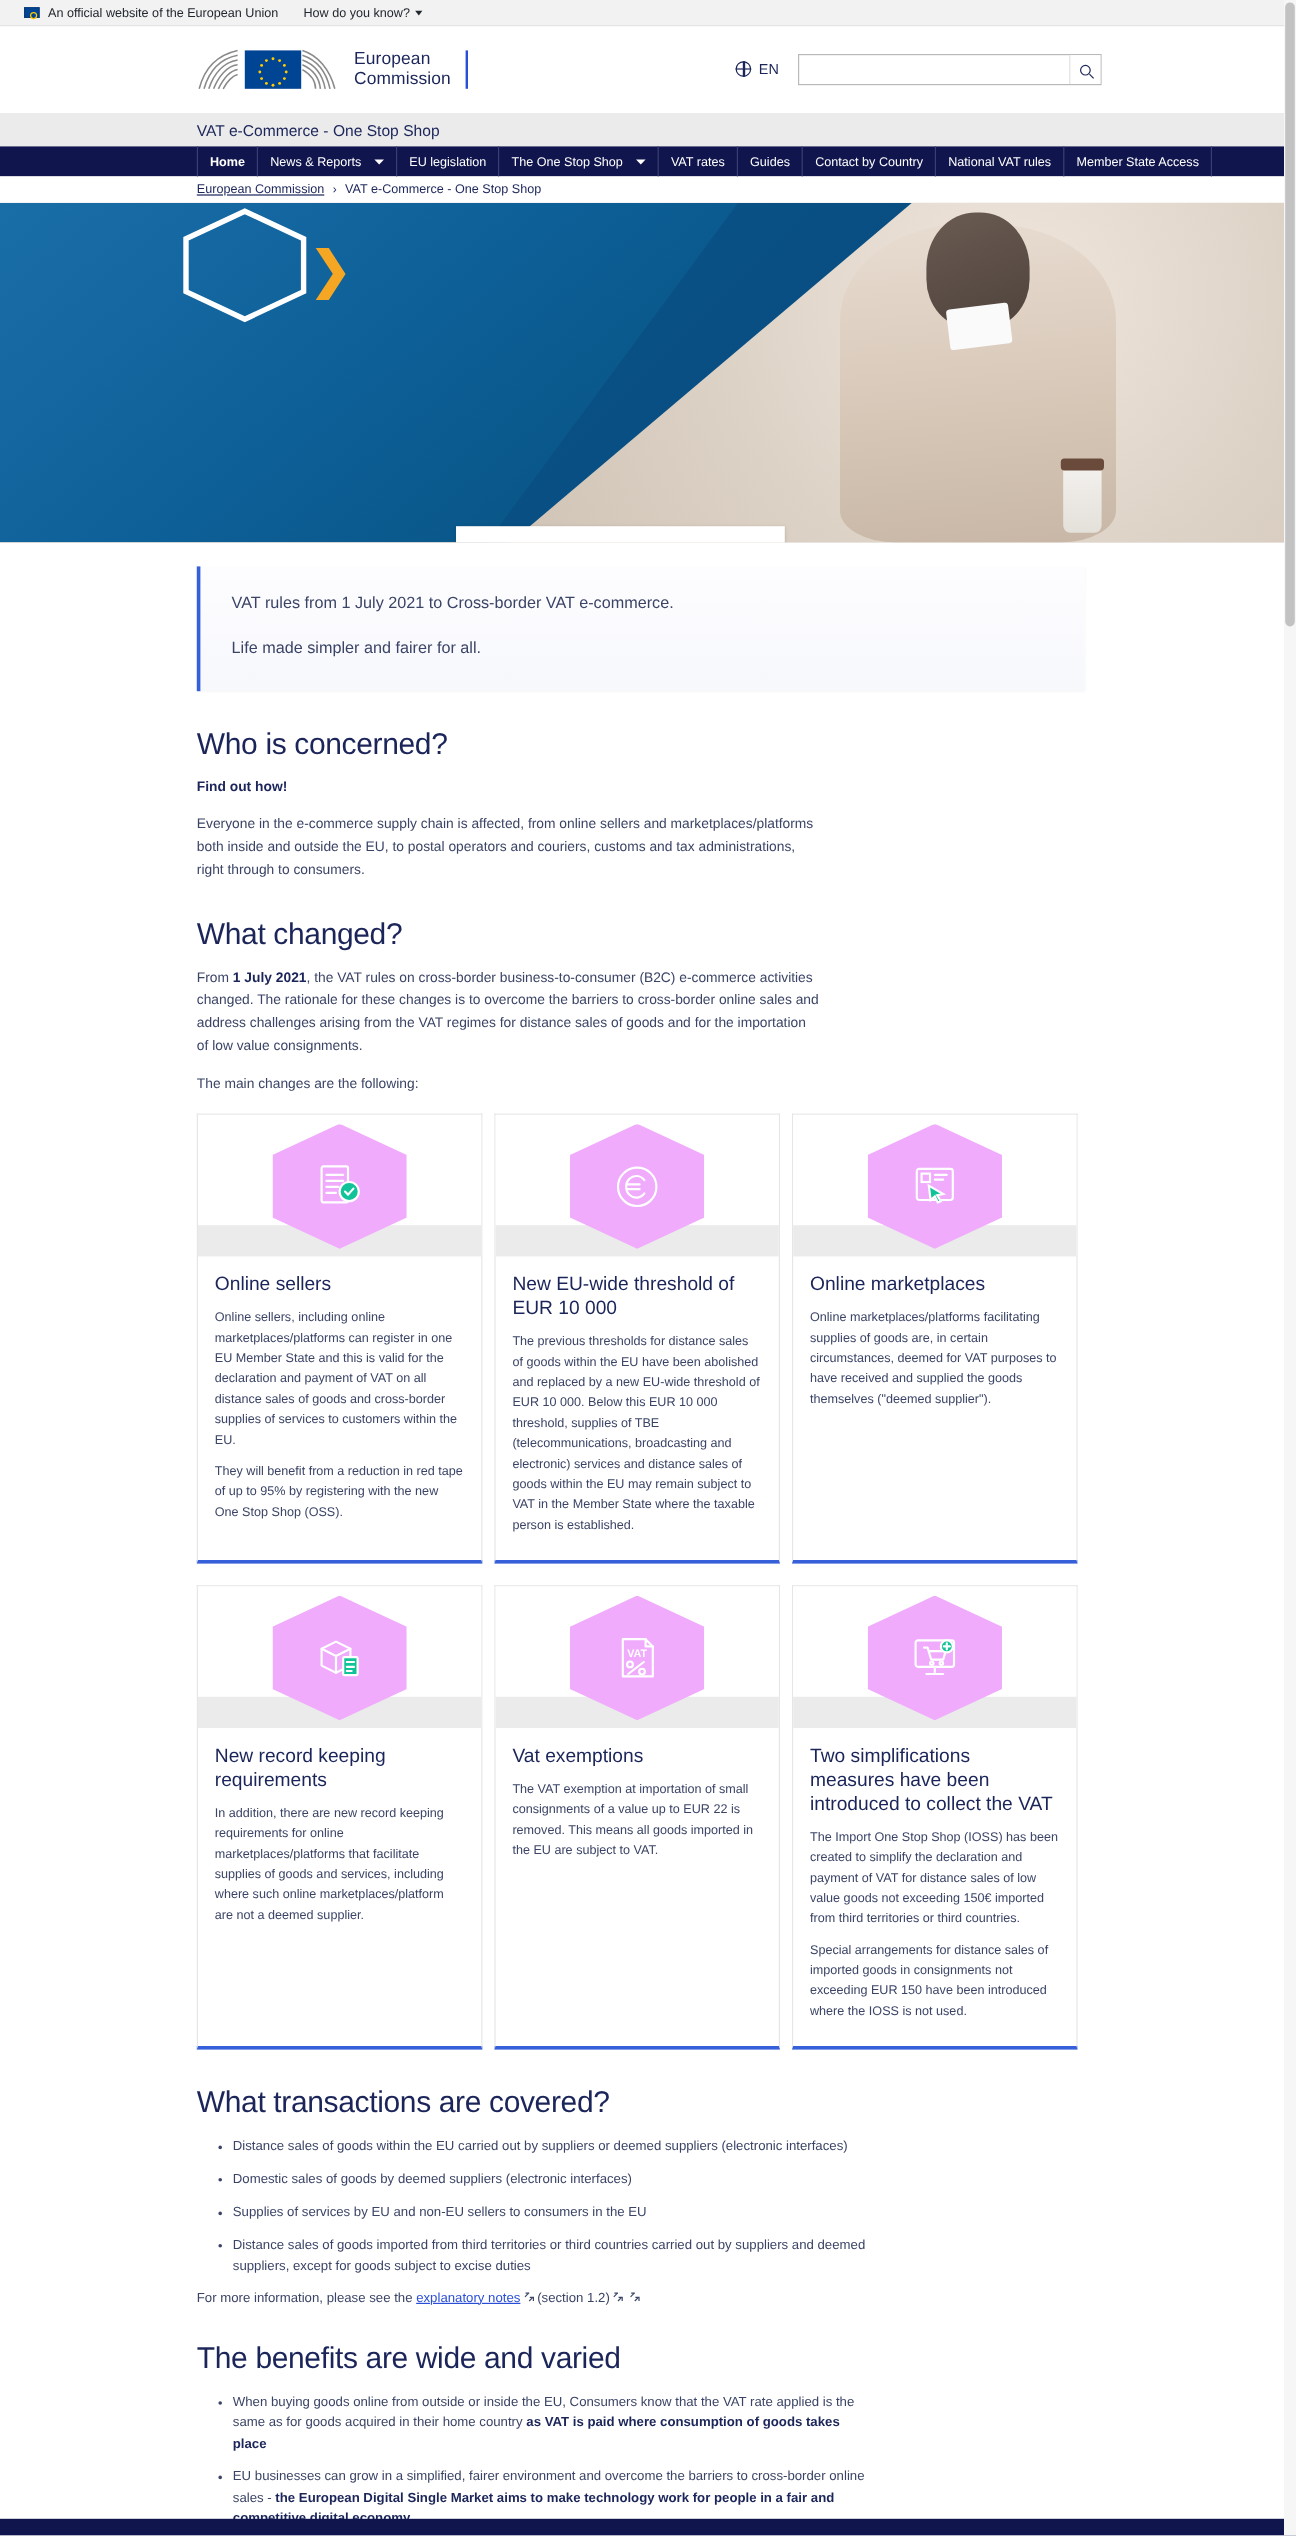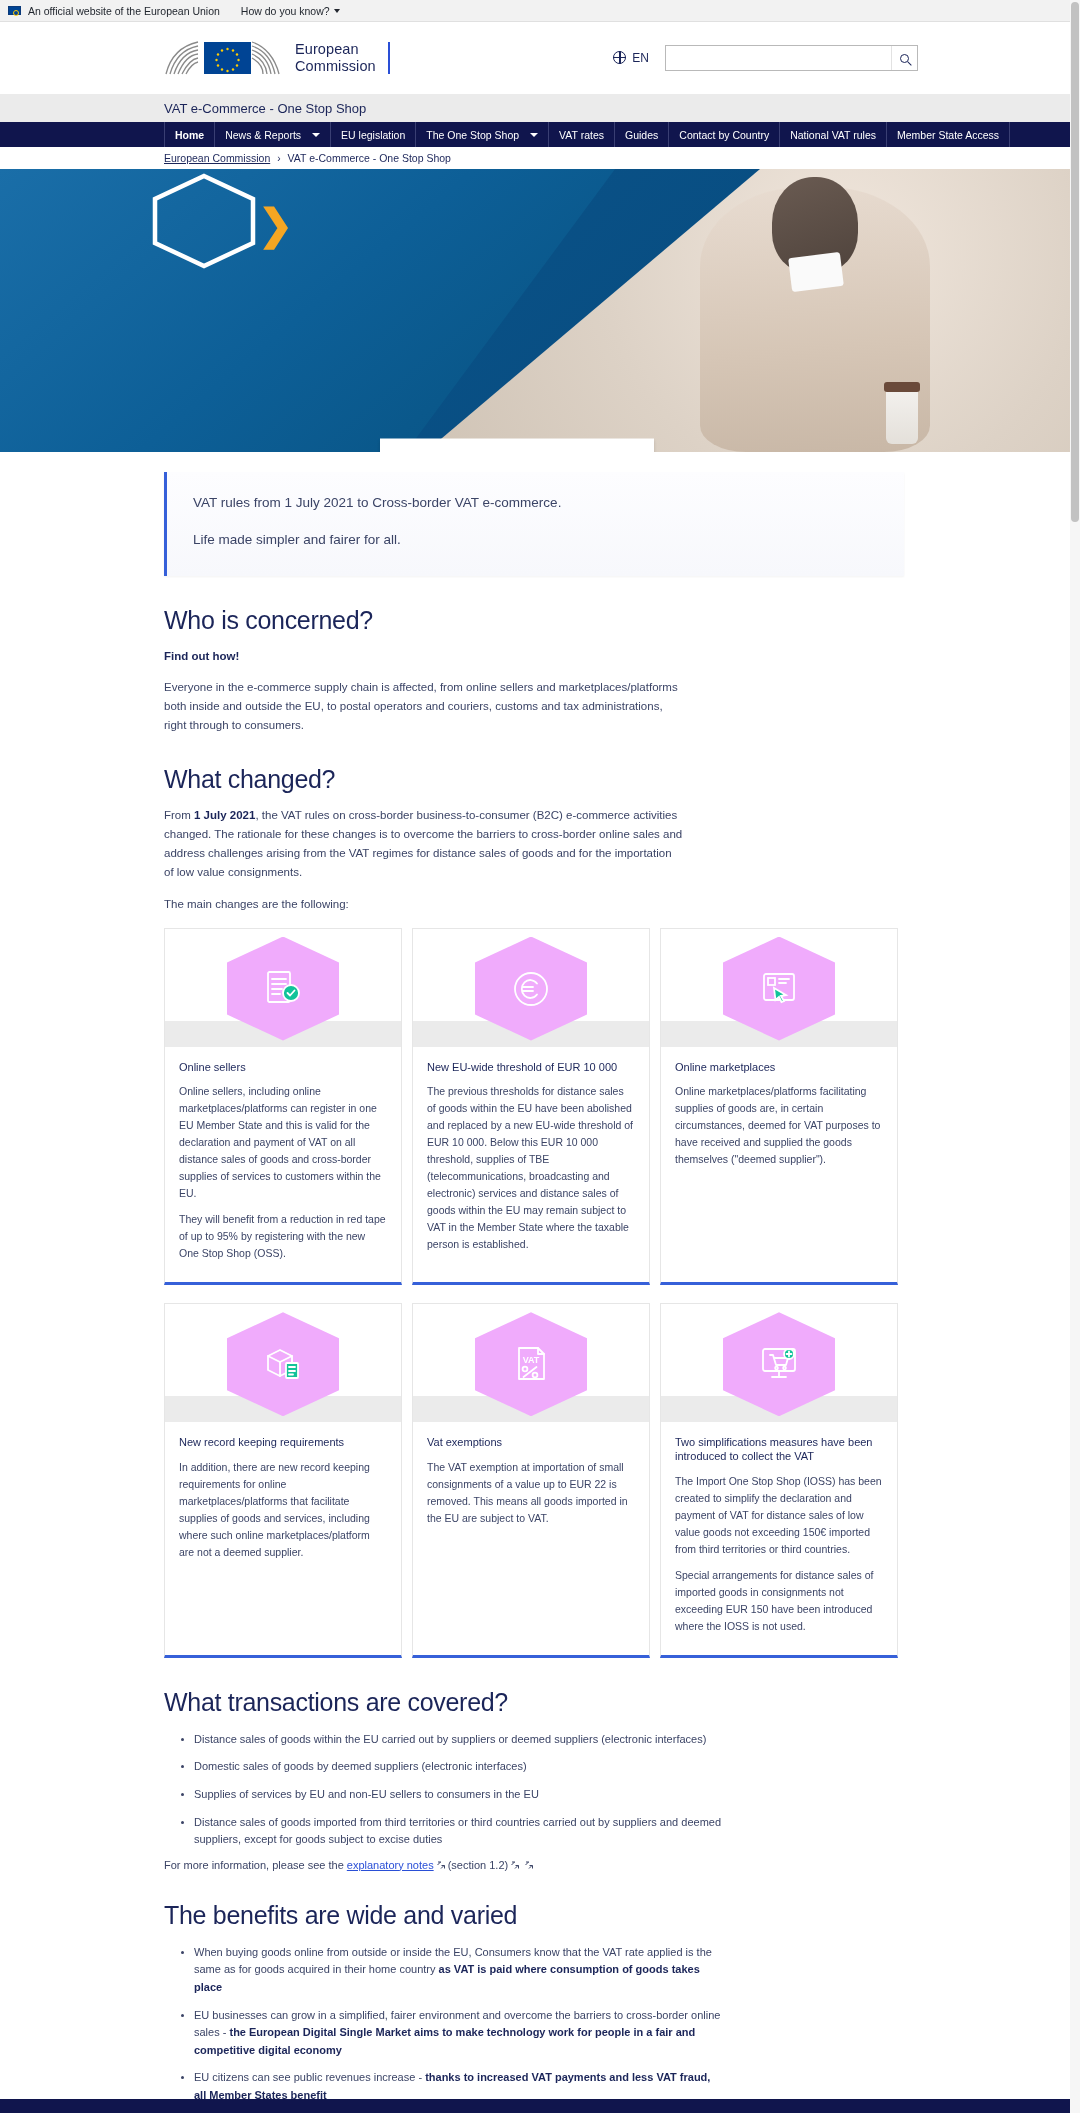--- a/index.html
+++ b/index.html
@@ -8,21 +8,21 @@
     background: #ffffff;
     font-family: "Liberation Sans", sans-serif;
     color: #1b2559;
     overflow: hidden;
   }
   .page { position: relative; width: 1080px; height: 2113px; background:#fff; }
 
   
   .eu-banner {
     height: 22px; background: #f2f2f2; border-bottom: 1px solid #e0e0e0;
-    display: flex; align-items: center; padding-left: 8px; gap: 7px;
+    display: flex; align-items: center; padding-left: 20px; gap: 7px;
     font-size: 10.5px; color: #22272f;
   }
   .eu-flag-mini {
     width: 13px; height: 9px; background: #004494; position: relative; display:inline-block;
     border: 0.5px solid #0b3a7a;
   }
   .eu-flag-mini::after{
     content:""; position:absolute; left:4px; top:2.5px; width:4px; height:4px;
     border:0.8px solid #ffcc00; border-radius:50%;
   }
@@ -205,21 +205,21 @@
     position:absolute; left: 50%; top: 8px; transform: translateX(-50%);
     width: 112px; height: 104px;
   }
   .hex {
     width:100%; height:100%;
     background:#f0abfc;
     clip-path: polygon(50% 0%, 100% 25%, 100% 75%, 50% 100%, 0% 75%, 0% 25%);
     display:flex; align-items:center; justify-content:center;
   }
   .card-body { padding: 14px 14px 20px 14px; flex:1; }
-  .card-title { font-size: 11px; color:#1b2559; font-weight:400; line-height:1.25; }
+  .card-title { font-size: 16px; color:#1b2559; font-weight:400; line-height:1.25; }
   .card-text { font-size: 10.5px; color:#3b4466; line-height:1.62; margin-top: 9px; }
   .card-text + .card-text { }
 
   .row2 .card { min-height: 300px; }
 
   
   ul.bullets { margin-top: 14px; padding-left: 30px; max-width: 560px; }
   ul.bullets li {
     font-size: 11px; color:#3b4466; line-height: 1.6; margin-bottom: 10px;
     list-style: disc;

